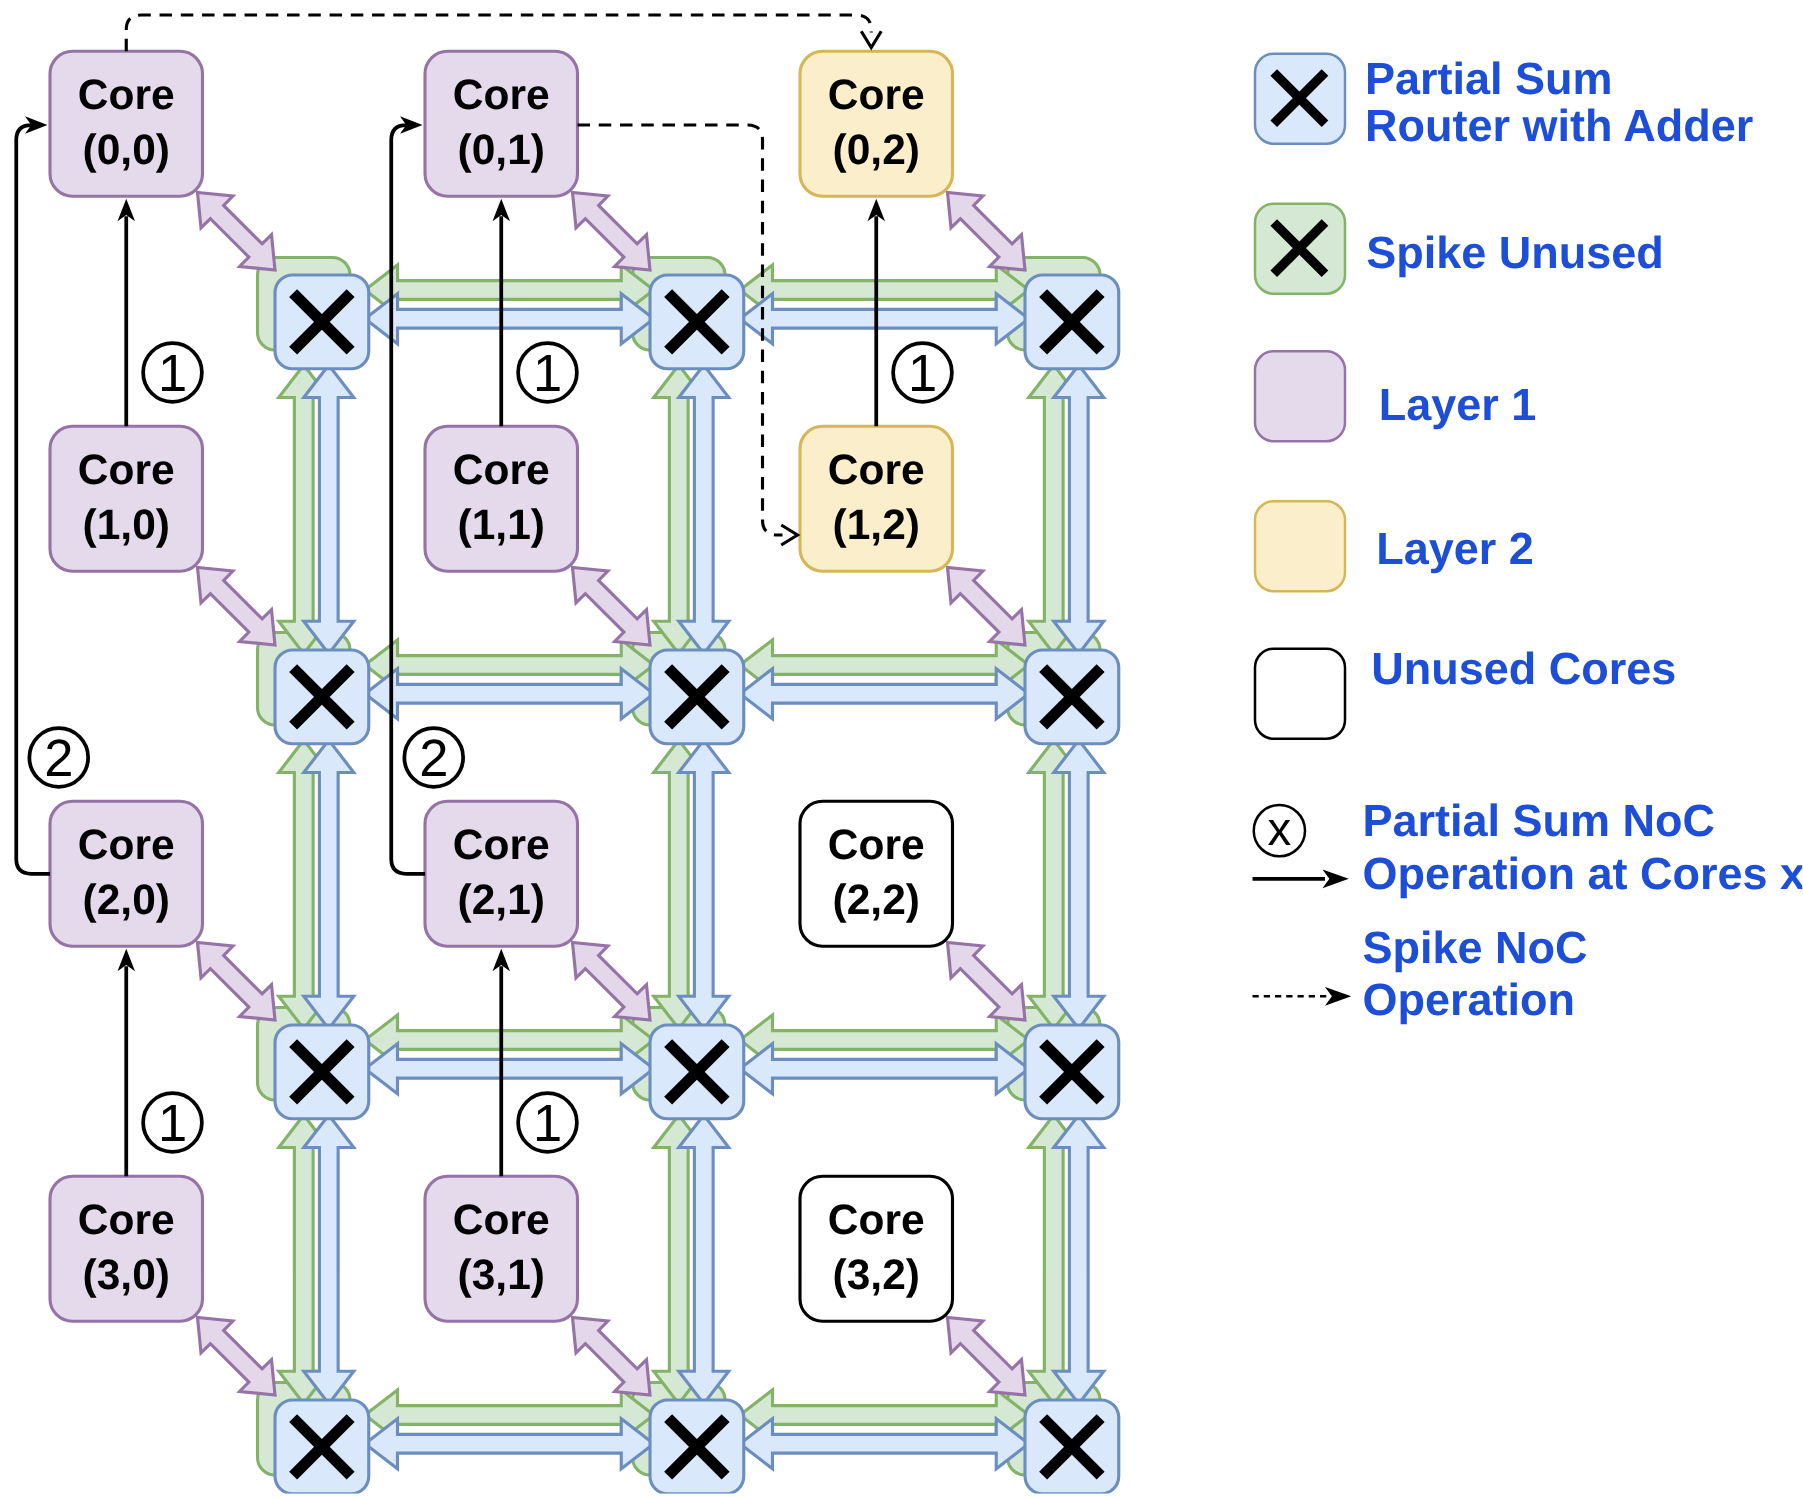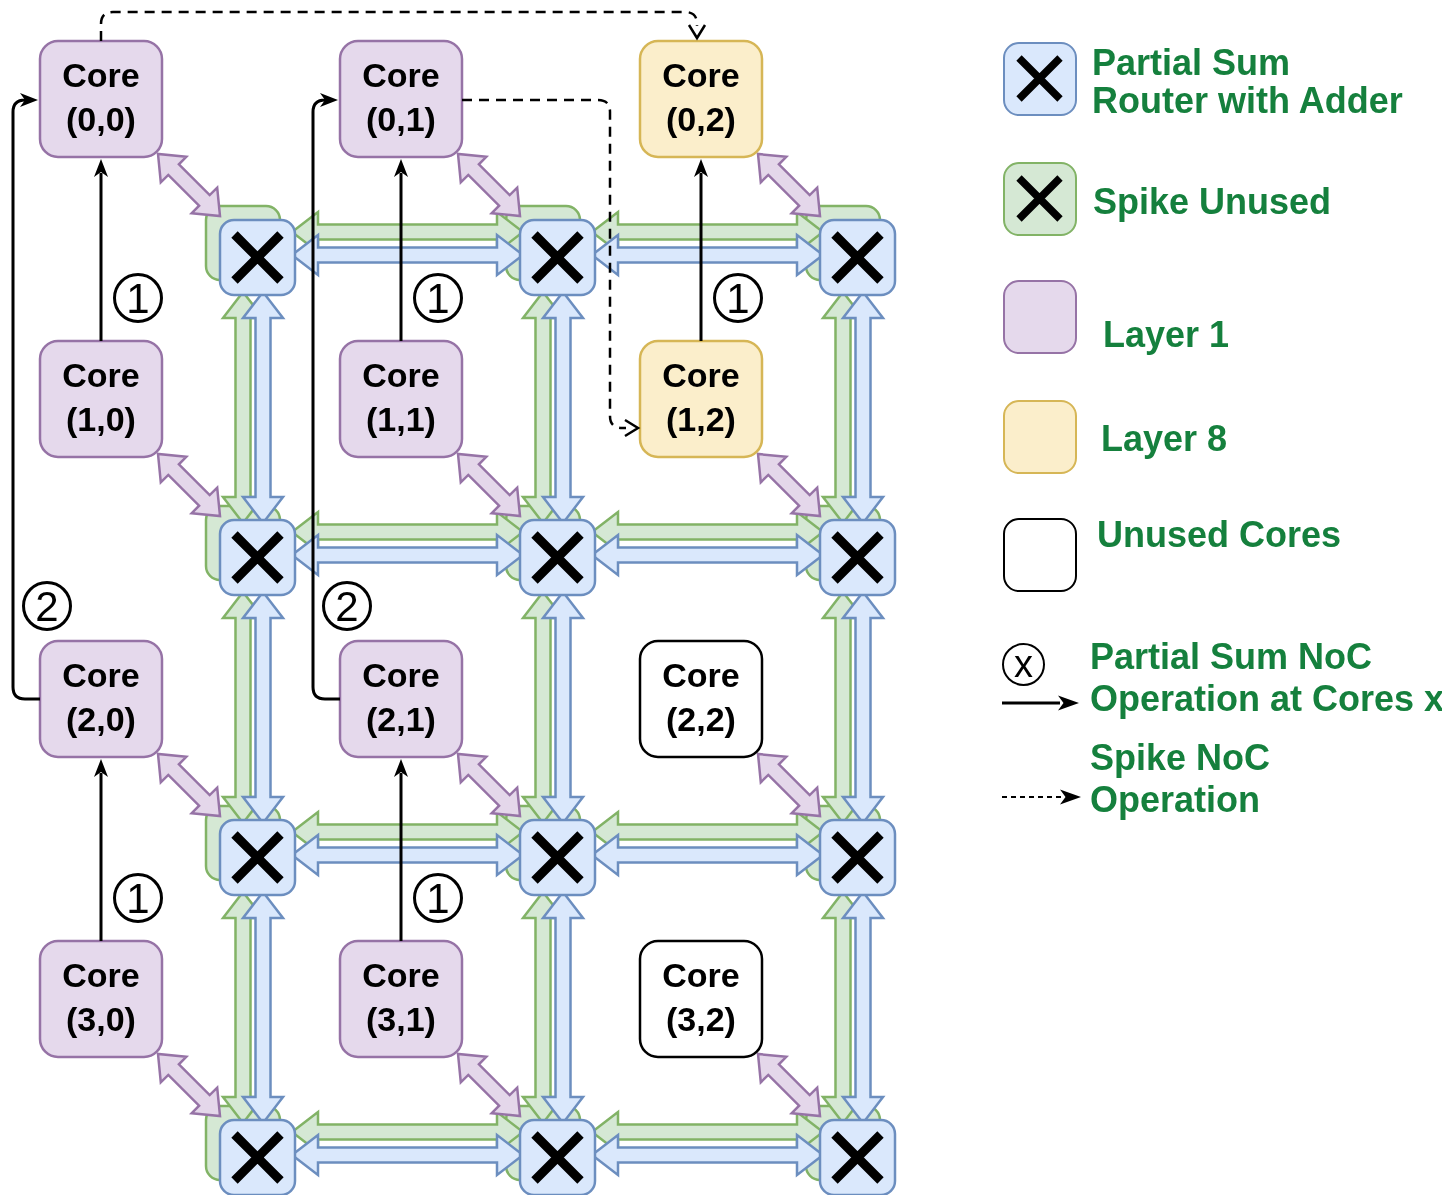--- a/index.html
+++ b/index.html
@@ -2,21 +2,21 @@
 <html><head>
 <meta charset="utf-8">
 <style>
   html,body{margin:0;padding:0;background:#fff;}
   .stage{position:relative;width:1442px;height:1195px;background:#ffffff;
          font-family:"Liberation Sans",sans-serif;overflow:hidden;}
   svg.scene{position:absolute;left:0;top:0;}
   svg text{font-family:"Liberation Sans",sans-serif;}
   .lg-swatch{position:absolute;width:74px;height:74px;border:2.5px solid;border-radius:16px;box-sizing:border-box;}
   .lg-swatch svg{position:absolute;left:0;top:0;}
-  .lg-label{position:absolute;font-size:36px;font-weight:bold;line-height:38px;color:#15803d;white-space:nowrap;}
+  .lg-label{position:absolute;font-size:36px;font-weight:bold;line-height:38px;color:#1d4ed8;white-space:nowrap;}
   .lg-label.lh42{line-height:42px;}
   .lg-badge{position:absolute;width:43px;height:43px;border:2.5px solid #000;border-radius:50%;
             display:flex;align-items:center;justify-content:center;font-size:38px;font-weight:400;color:#000;box-sizing:border-box;}
   .lg-arrow{position:absolute;}
 </style>
 </head>
 <body>
 
 <div class="stage">
 
@@ -238,27 +238,27 @@
     <div class="lg-swatch" style="left:1003px;top:162px;background:#d5e8d4;border-color:#82b366">
       <svg width="69" height="69" viewBox="0 0 69 69">
         <path d="M14,14 L55,55 M55,14 L14,55" stroke="#000" stroke-width="7.5" fill="none"></path>
       </svg>
     </div>
     <div class="lg-label" style="left:1093px;top:183px">
       <div>Spike Unused</div>
     </div>
 
     <div class="lg-swatch" style="left:1003px;top:280px;background:#e5d9ec;border-color:#9673a6"></div>
-    <div class="lg-label" style="left:1103px;top:316px">
+    <div class="lg-label" style="left:1103px;top:305px">
       <div>Layer 1</div>
     </div>
 
     <div class="lg-swatch" style="left:1003px;top:400px;background:#fbeecb;border-color:#d6b656"></div>
     <div class="lg-label" style="left:1101px;top:420px">
-      <div>Layer 8</div>
+      <div>Layer 2</div>
     </div>
 
     <div class="lg-swatch" style="left:1003px;top:518px;background:#ffffff;border-color:#000000"></div>
     <div class="lg-label" style="left:1097px;top:516px">
       <div>Unused Cores</div>
     </div>
 
     <div class="lg-badge" style="left:1002px;top:643px">
       <span>x</span>
     </div>

